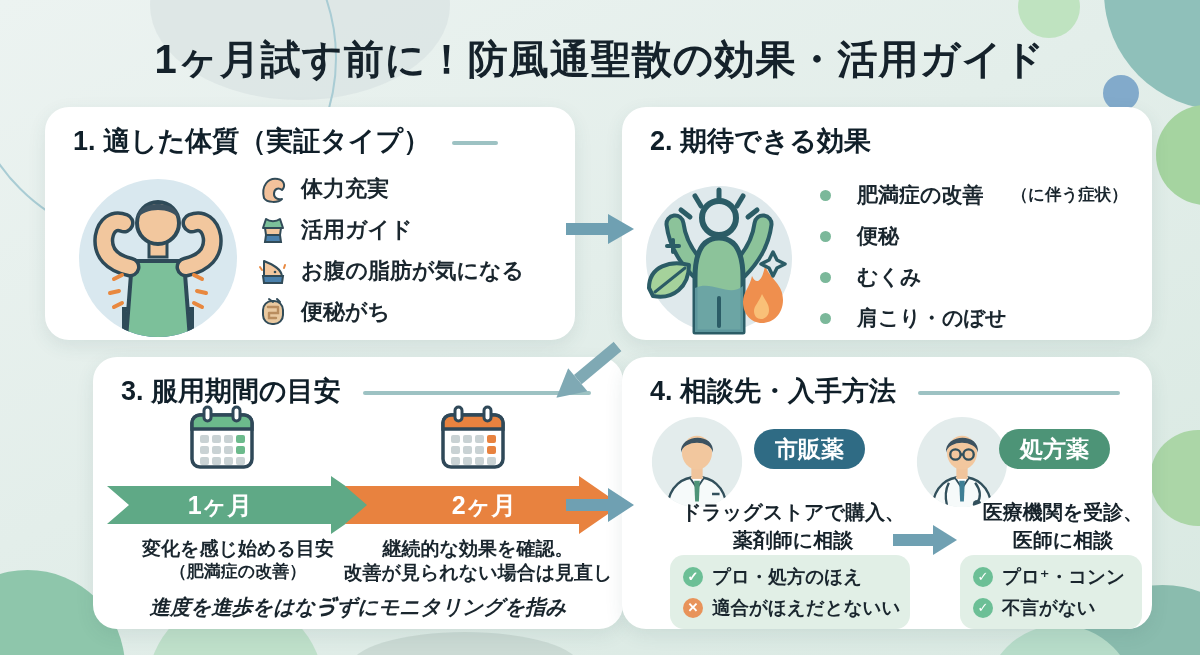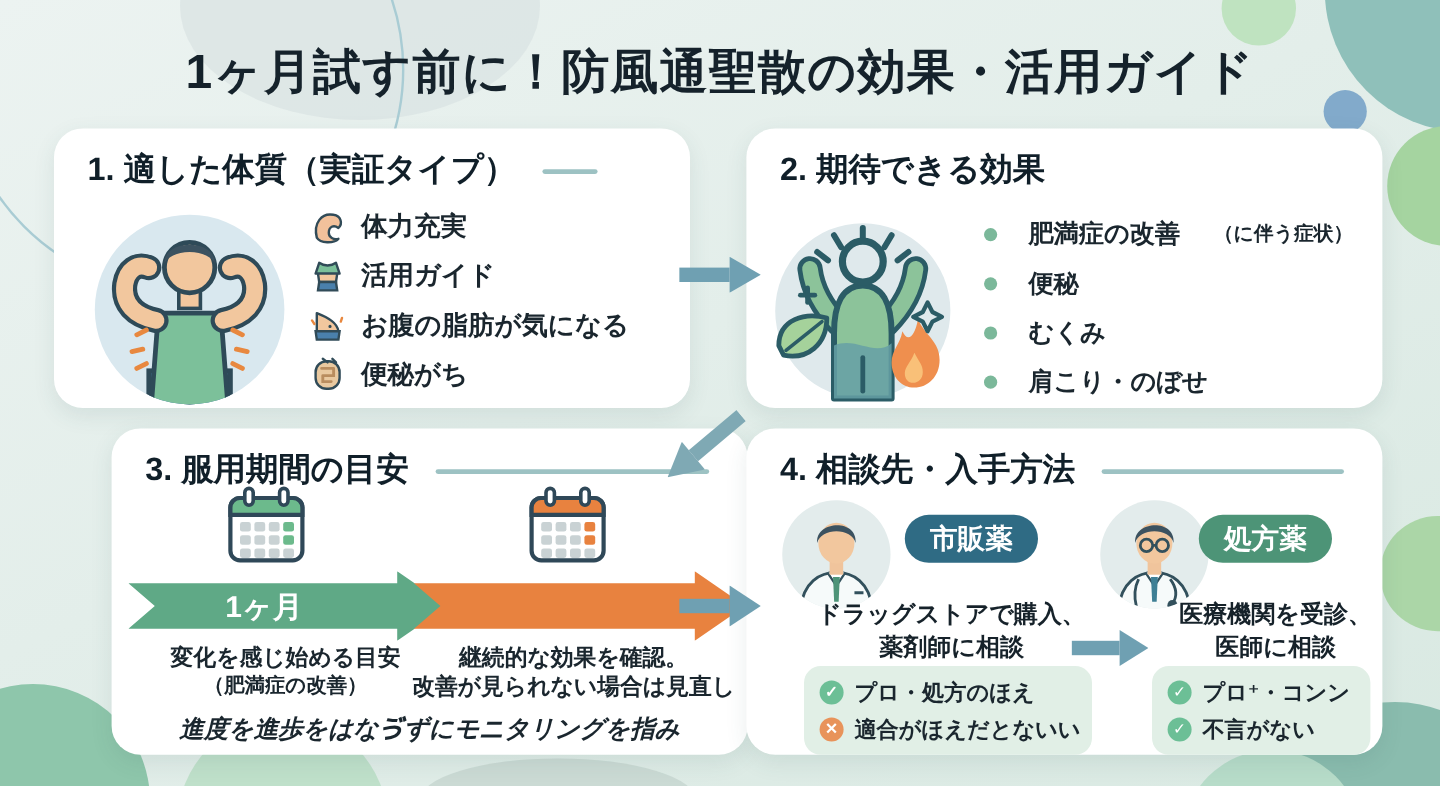--- a/index.html
+++ b/index.html
@@ -295,20 +295,21 @@
           <rect x="48" y="41" width="9" height="8" rx="2"></rect>
         </g>
     </svg>
     <svg class="chev chev-green" width="266" height="58" viewBox="0 0 266 58">
       <polygon points="0,10 224,10 224,0 266,29 224,58 224,48 0,48 22,29" fill="#5fa986"></polygon>
     </svg>
     <svg class="chev chev-orange" width="276" height="58" viewBox="0 0 276 58">
       <polygon points="0,10 234,10 234,0 276,29 234,58 234,48 0,48 22,29" fill="#e8823f"></polygon>
     </svg>
     <div class="chev-label chev-label-1">1ヶ月</div>
+    <div class="chev-label chev-label-2">2ヶ月</div>
     <div class="phase-desc pd-1">
       <div>変化を感じ始める目安</div>
       <div class="sub">（肥満症の改善）</div>
     </div>
     <div class="phase-desc pd-2">
       <div>継続的な効果を確認。</div>
       <div>改善が見られない場合は見直し</div>
     </div>
     <div class="footnote">進度を進歩をはなゔずにモニタリングを指み</div>
   </div>

